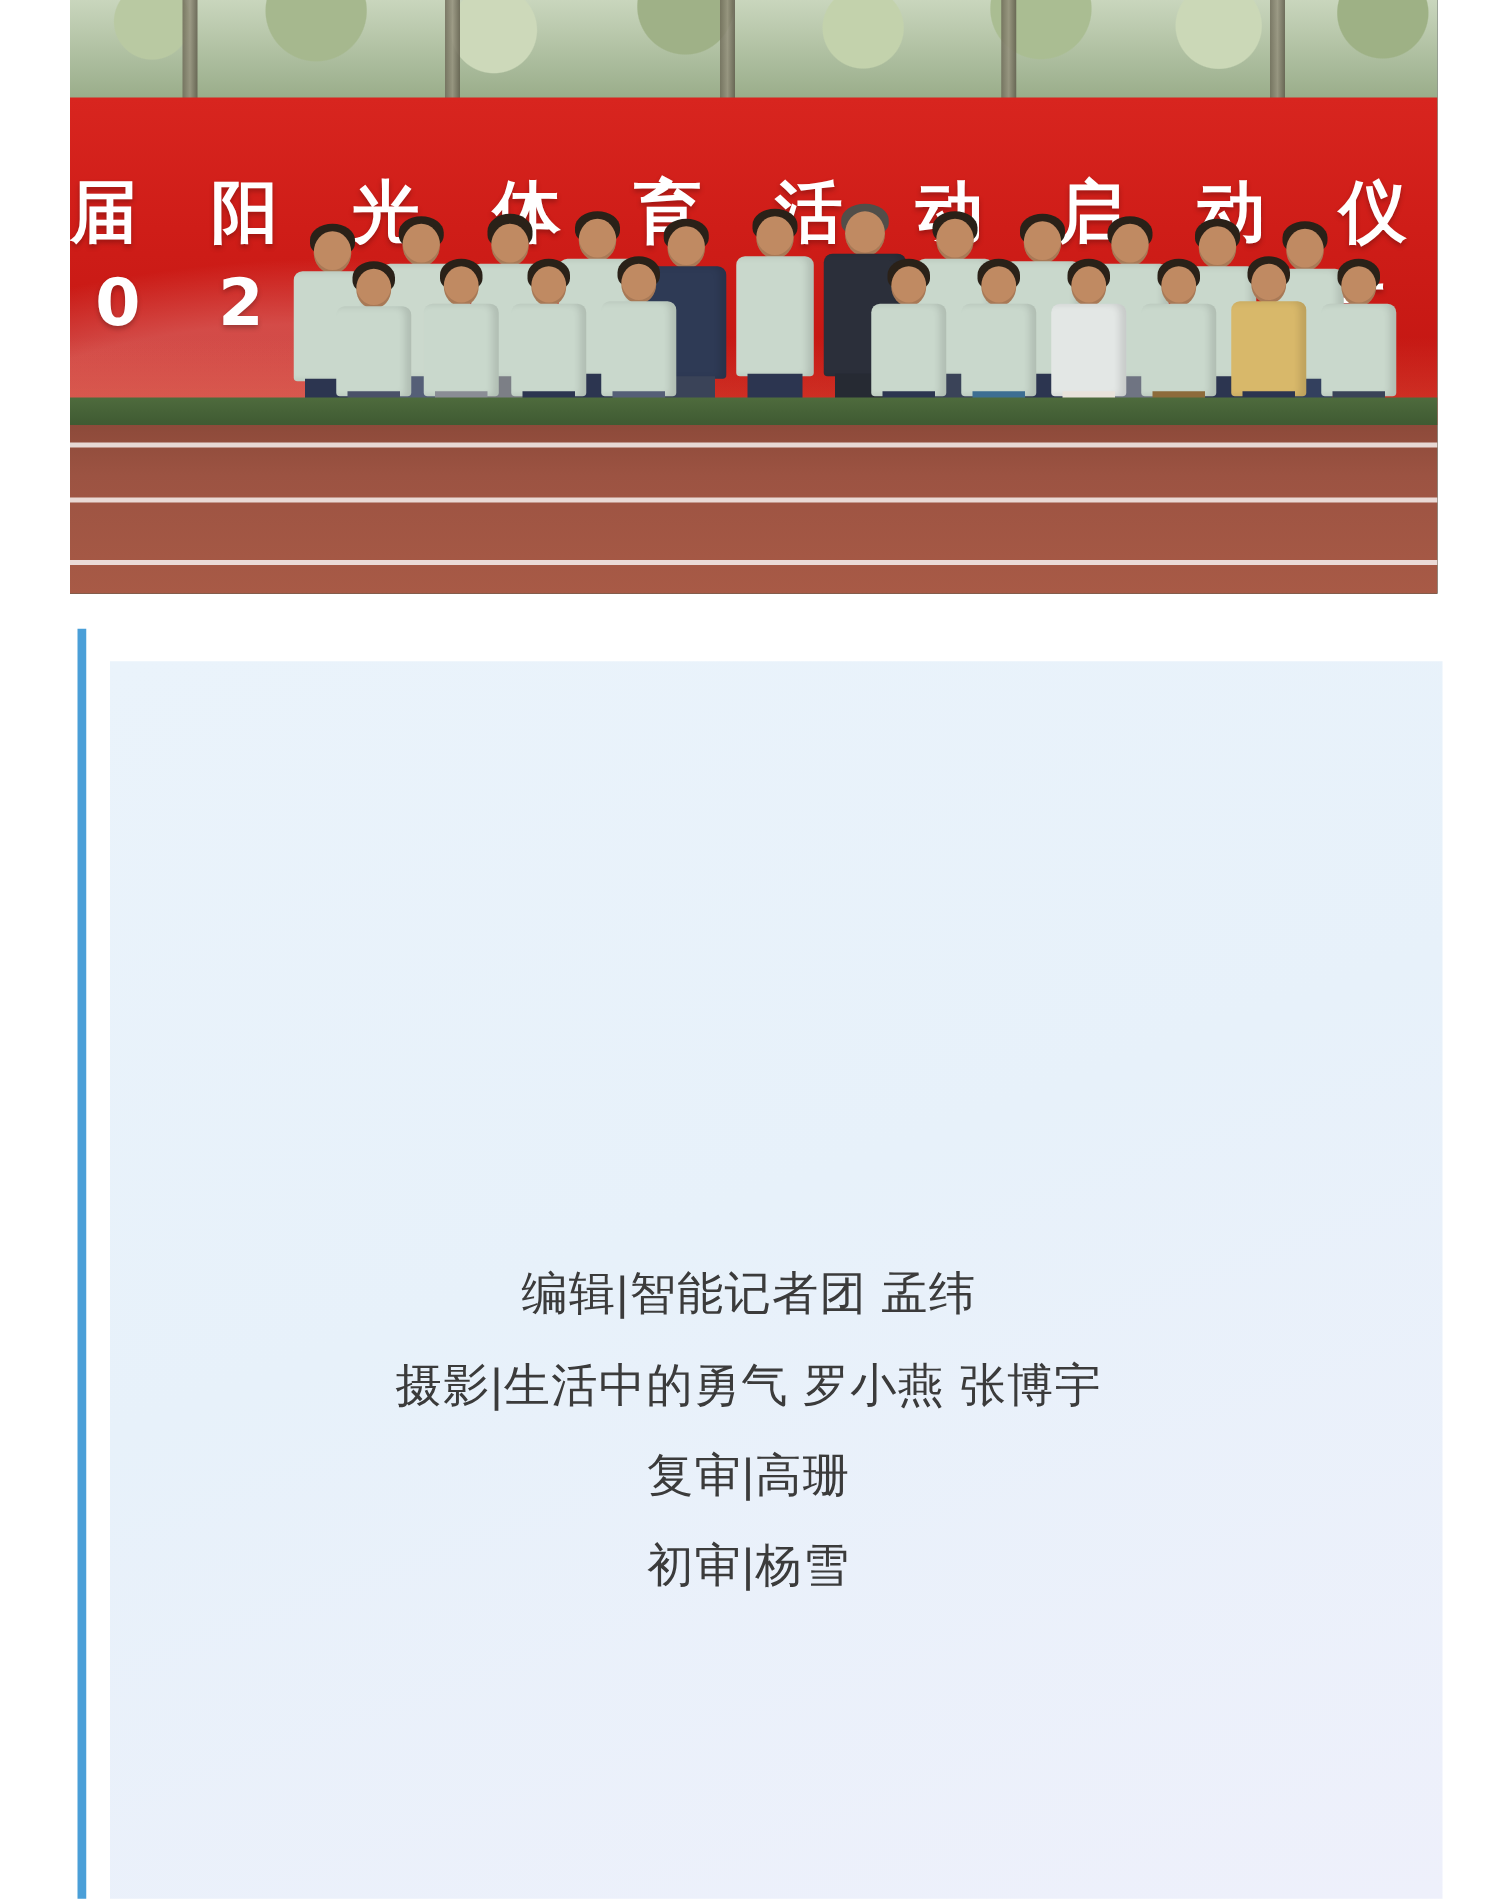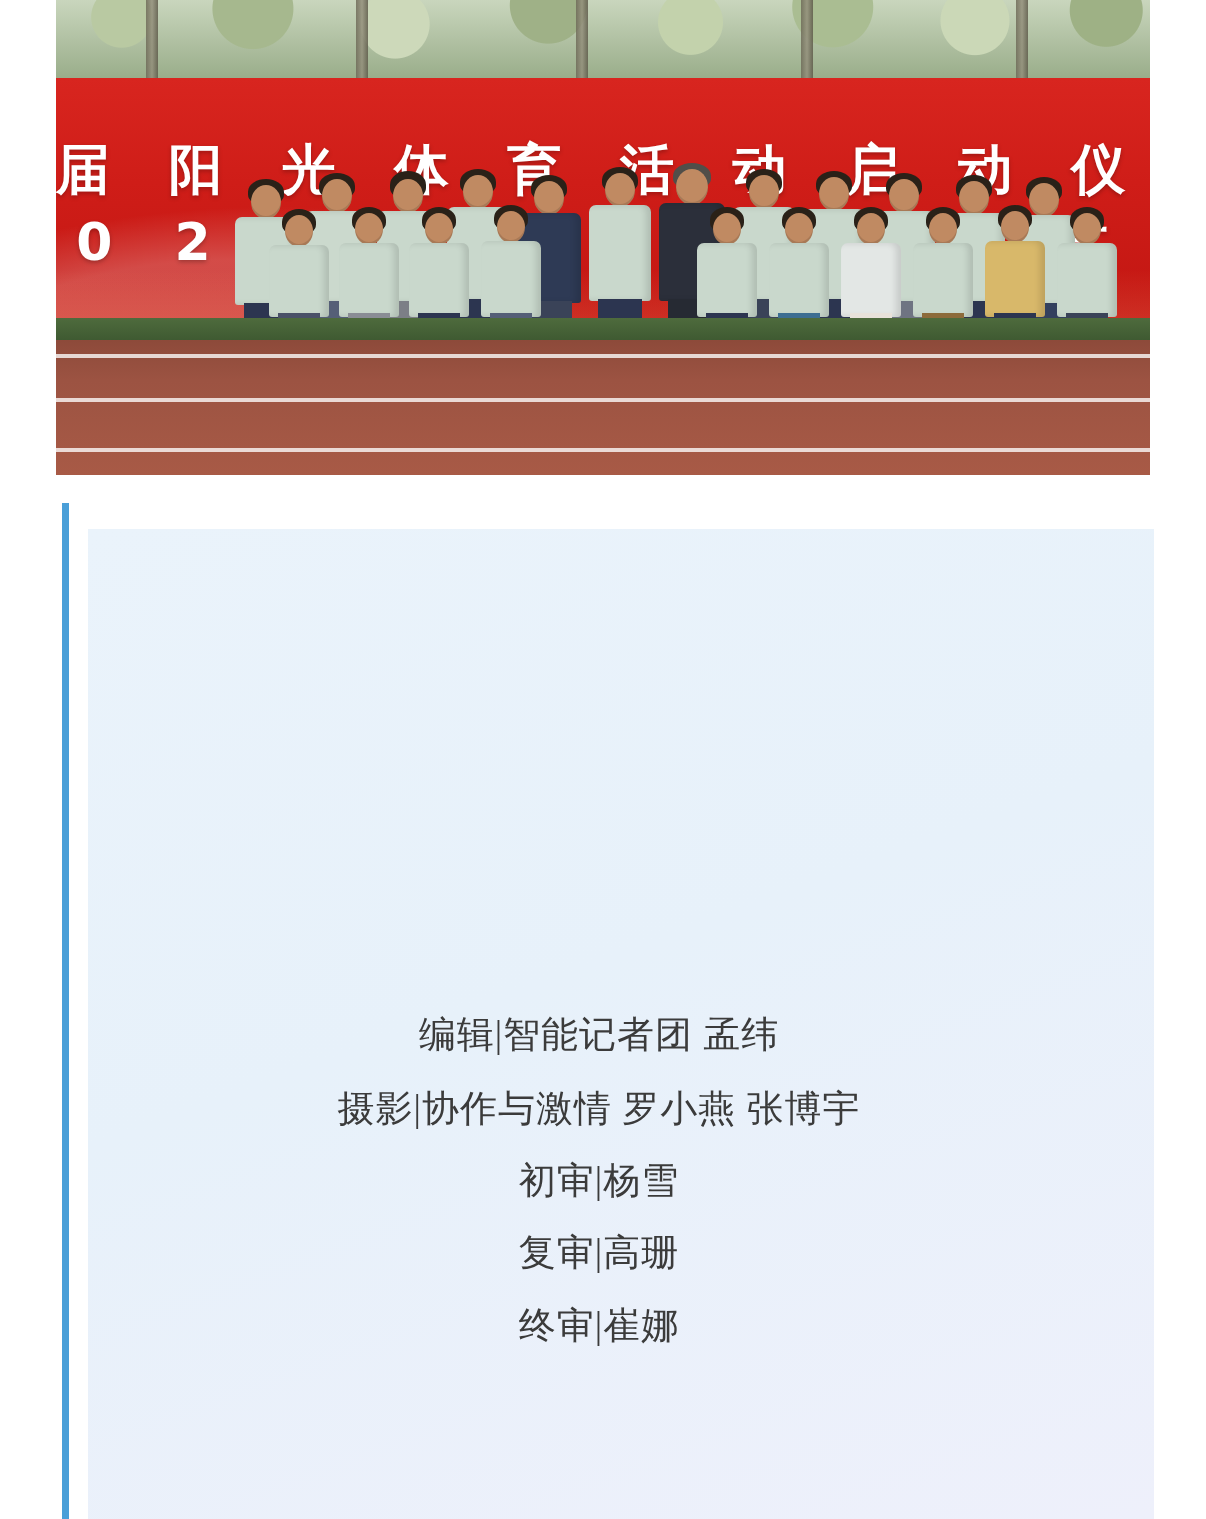--- a/index.html
+++ b/index.html
@@ -211,21 +211,21 @@
     text-indent: 80px;
     letter-spacing: 1px;
   }
 
   .credits {
     position: absolute;
     left: 0;
     top: 470px;
     width: 1022px;
     text-align: center;
-    font-family: Liberation Serif, serif;
+    font-family: Liberation Sans, sans-serif;
     color: #3b3b3b;
   }
   .credit-line {
     font-size: 37px;
     line-height: 1.95;
     letter-spacing: 1px;
   }
   .credit-line.first {
     margin-bottom: 2px;
   }
@@ -439,20 +439,19 @@
       <div class="lane" style="top:108px;"></div>
     </div>
   </div>
 
   <div class="accent-bar"></div>
 
   <div class="card">
 
     <div class="credits">
       <div class="credit-line first">编辑|智能记者团 孟纬</div>
-      <div class="credit-line">摄影|协作与激情 罗小燕 张博宇</div>
+      <div class="credit-line">摄影|生活中的勇气 罗小燕 张博宇</div>
+      <div class="credit-line">复审|高珊</div>
       <div class="credit-line">初审|杨雪</div>
-      <div class="credit-line">复审|高珊</div>
-      <div class="credit-line">终审|崔娜</div>
     </div>
   </div>
 
 </div>
 
 </body></html>

